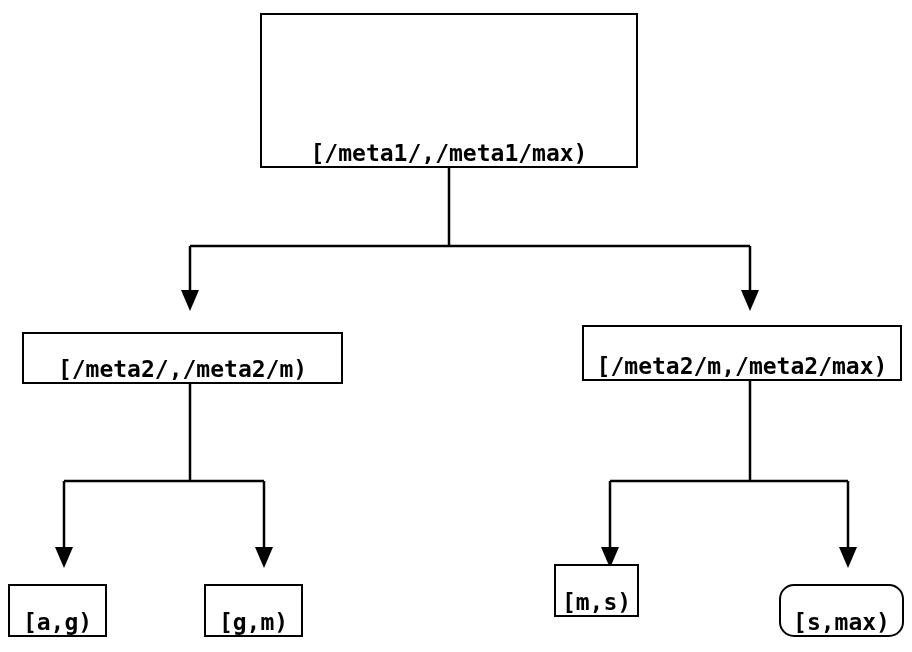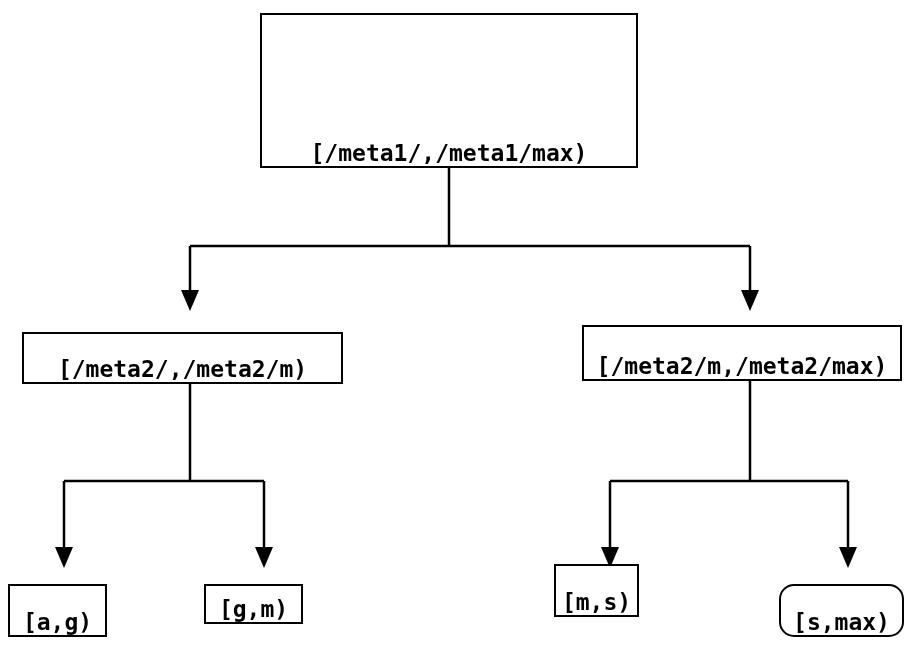--- a/index.html
+++ b/index.html
@@ -41,21 +41,21 @@
     justify-content: center;
     font-weight: bold;
     font-size: 23px;
     color: #000000;
     white-space: nowrap;
   }
   .node-root      { left: 260px; top: 13px;  width: 378px; height: 155px; }
   .node-mid-left  { left: 22px;  top: 332px; width: 321px; height: 52px;  }
   .node-mid-right { left: 582px; top: 325px; width: 320px; height: 56px;  }
   .node-leaf-ag   { left: 8px;   top: 584px; width: 99px;  height: 53px;  }
-  .node-leaf-gm   { left: 204px; top: 584px; width: 99px;  height: 40px;  }
+  .node-leaf-gm   { left: 204px; top: 584px; width: 99px;  height: 53px;  }
   .node-leaf-ms   { left: 554px; top: 564px; width: 85px;  height: 53px;  }
   .node-leaf-smax { left: 779px; top: 584px; width: 125px; height: 53px; border-radius: 15px;  }
 </style>
 </head>
 <body>
 
 <div class="canvas">
 
   <svg class="edges-layer" viewBox="0 0 912 652">
 

